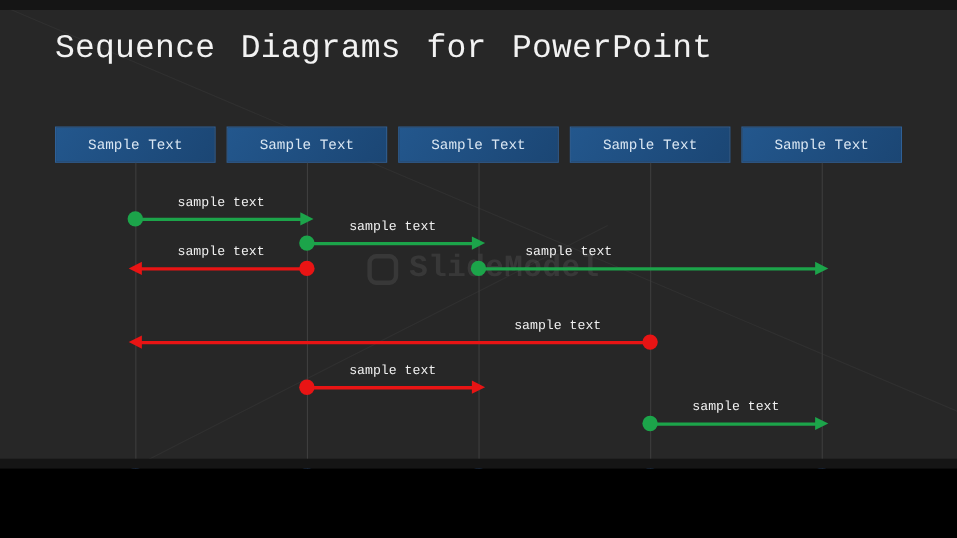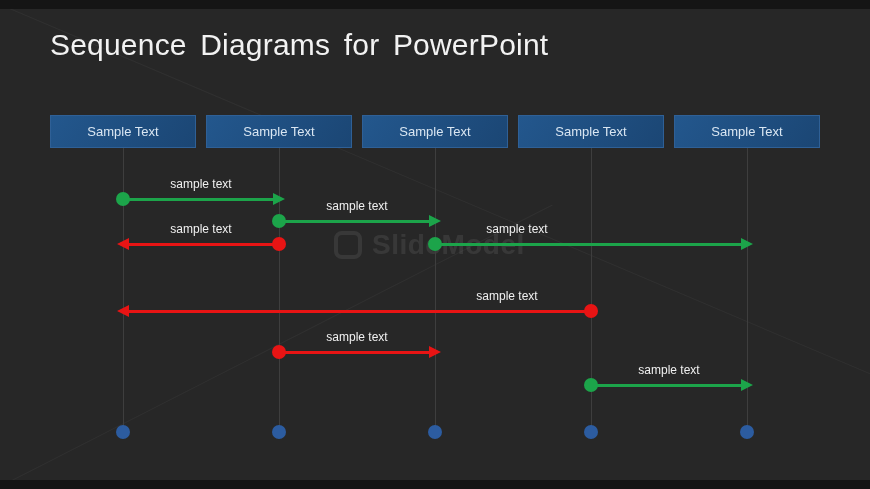--- a/index.html
+++ b/index.html
@@ -2,23 +2,24 @@
 <html style="--background: #272727; --edge-bar: #151515; --title: #f2f2f2; --subtitle: #7d7d7d; --actor-fill: #23578d; --actor-fill-dark: #1b4674; --actor-border: #2f6096; --actor-text: #d9e6f2; --lifeline: #3e3e3e; --green: #1ca44a; --red: #e81414; --end-dot-blue: #2c5ca0; --label-text: #f0f0f0;"><head>
 <meta charset="utf-8">
 <style>
   * { margin: 0; padding: 0; box-sizing: border-box; }
   html, body { background: #000; }
   body { font-family: "Liberation Sans", sans-serif; }
 
   #slide {
     position: relative;
     width: 870px;
-    height: 489px;
+    height: 426px;
     background: var(--background, #272727);
     overflow: hidden;
+    font-family: Liberation Mono, monospace;
   }
 
   .edge-bar {
     position: absolute;
     left: 0;
     width: 870px;
     height: 9px;
     background: var(--edge-bar, #151515);
     z-index: 6;
   }

